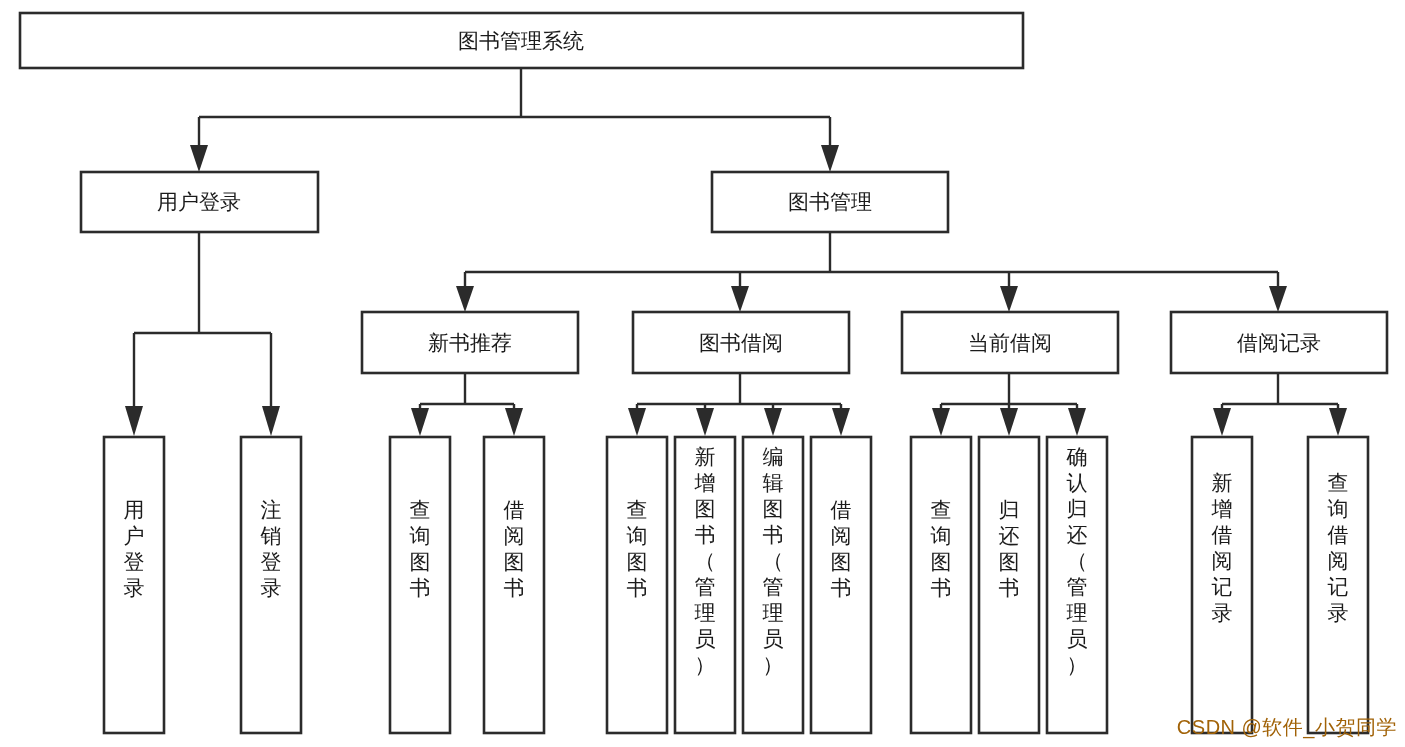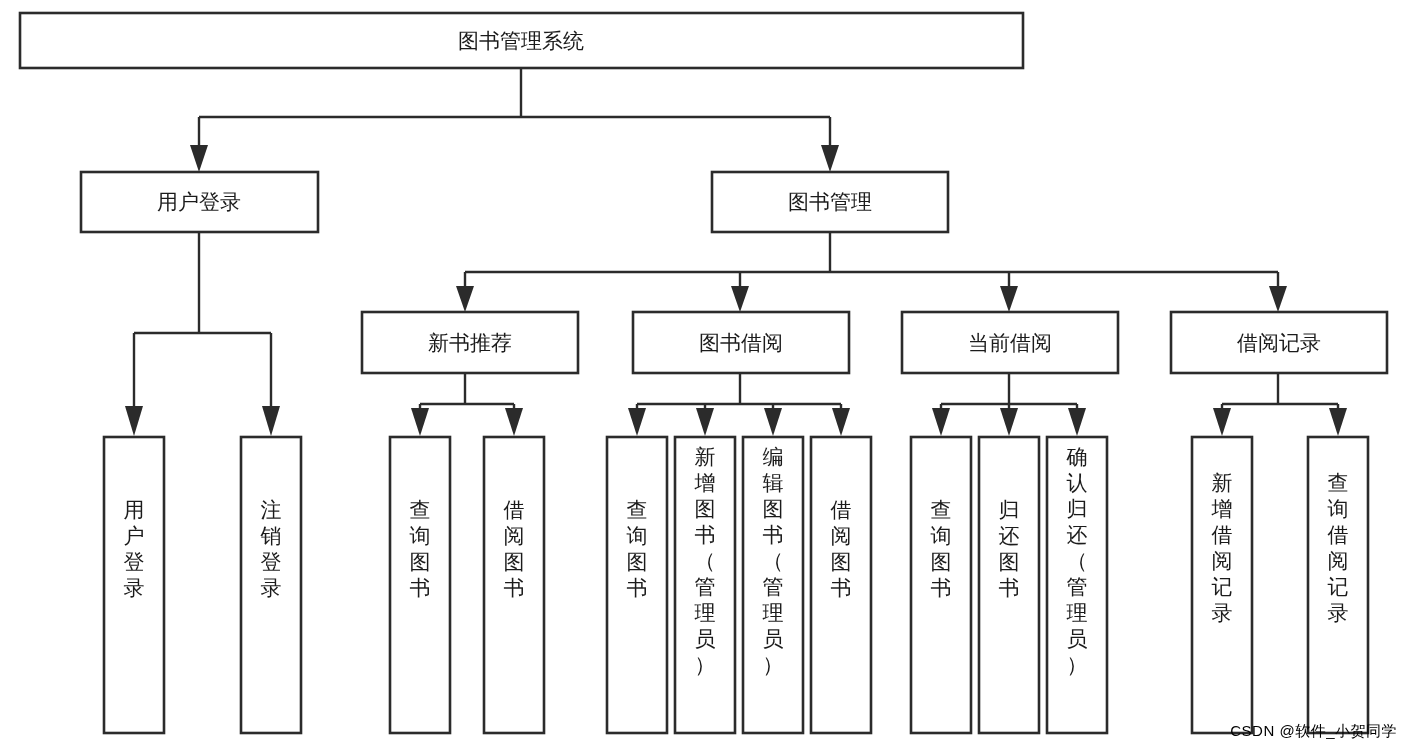--- a/index.html
+++ b/index.html
@@ -54,22 +54,22 @@
     font-family: "Liberation Sans", "DejaVu Sans", sans-serif;
     font-size: 21px;
     fill: #1b1b1b;
     text-anchor: middle;
   }
   .watermark {
     position: absolute;
     right: 8px;
     bottom: 6px;
     font-family: "Liberation Sans", "DejaVu Sans", sans-serif;
-    font-size: 15px;
-    color: #000000;
+    font-size: 20px;
+    color: #a16207;
     letter-spacing: 0.5px;
     white-space: nowrap;
     user-select: none;
     text-align: right;
   }
 </style>
 </head>
 <body>
 
 <div id="diagram-root">

